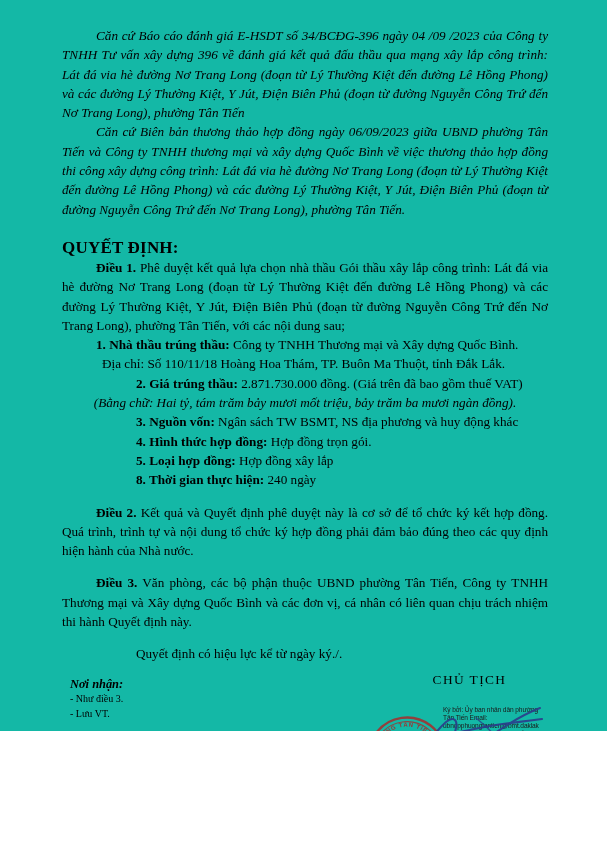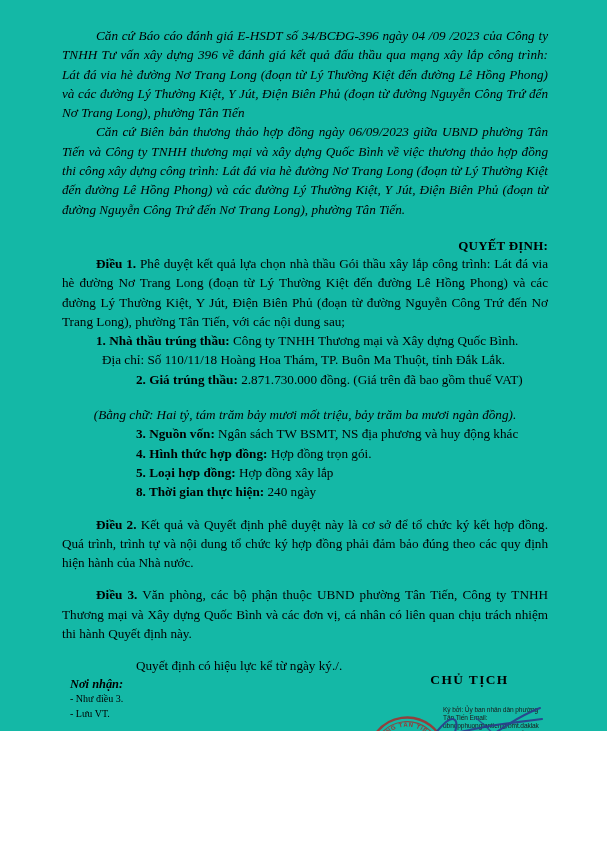--- a/index.html
+++ b/index.html
@@ -30,26 +30,26 @@
     text-align: justify;
     text-justify: inter-word;
   }
   .italic {
     font-style: italic;
   }
   .indent {
     text-indent: 34px;
   }
   .b { font-weight: bold; }
-  .center { text-align: center; margin-top: 16px; }
+  .center { text-align: center; }
 
   .quyetdinh {
-    text-align: right;
+    text-align: left;
     font-weight: bold;
-    font-size: 13px;
+    font-size: 17px;
     letter-spacing: 0.2px;
     margin-top: 10px;
   }
   .gap-sm { height: 9px; }
   .gap-md { height: 13px; }
 
   .no-justify { text-align: left; margin-left: 40px; }
 
   
   .footer {
@@ -76,21 +76,21 @@
     line-height: 14.6px;
   }
   .signblock {
     position: absolute;
     left: 352px;
     top: -4px;
     width: 235px;
     text-align: center;
   }
   .chutich {
-    font-weight: bold;
+    font-weight: normal;
     font-size: 13.4px;
     letter-spacing: 1.4px;
   }
   .signer-name {
     position: absolute;
     left: 352px;
     top: 113px;
     width: 235px;
     text-align: center;
     font-weight: bold;

